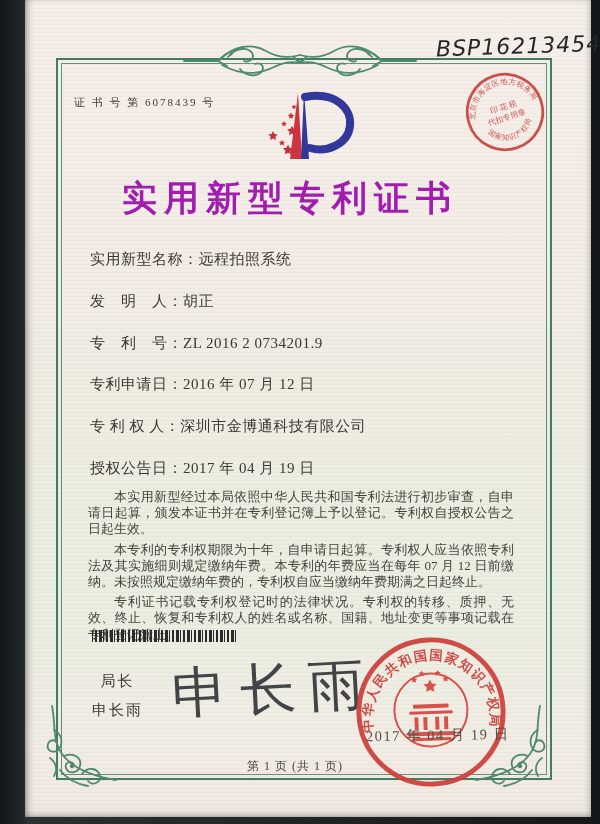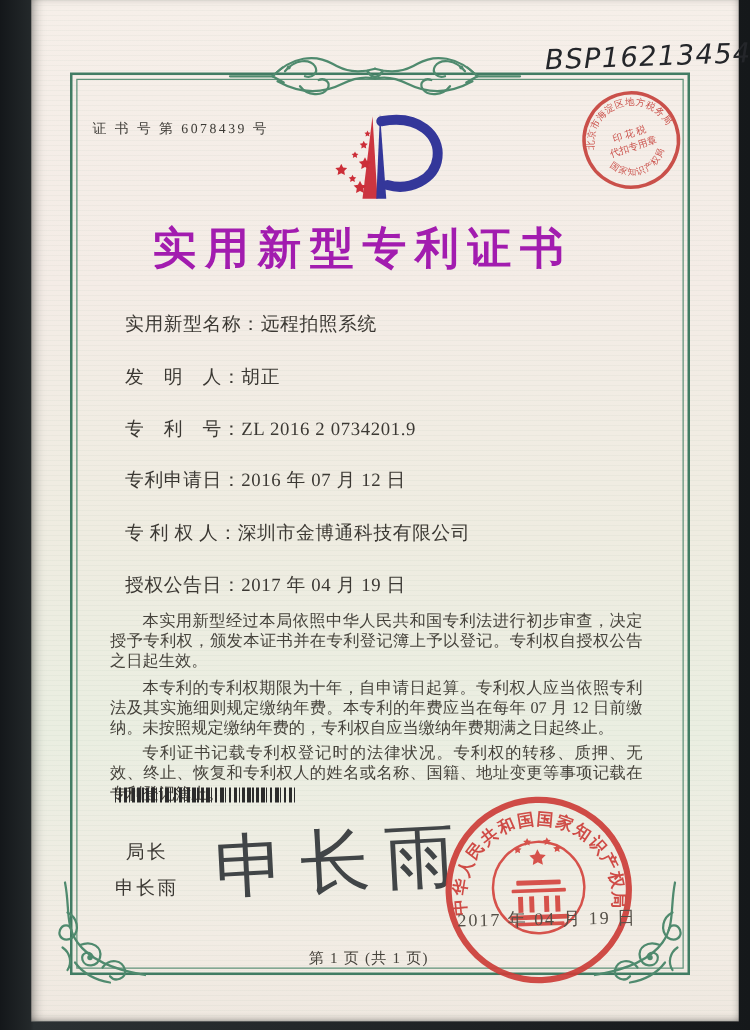--- a/index.html
+++ b/index.html
@@ -26,21 +26,21 @@
   .cert-no{position:absolute;left:74px;top:95px;font-size:11px;color:#3c3a35;letter-spacing:2px;}
   .handwritten{
     position:absolute;left:436px;top:33px;font-size:22px;color:#24262a;
     font-family:"DejaVu Sans",sans-serif;font-style:italic;letter-spacing:1px;
     transform:rotate(-2deg);
   }
   .title{
     position:absolute;left:90px;right:110px;top:175px;text-align:center;
     font-size:35px;font-weight:600;color:#a21caf;letter-spacing:7px;white-space:nowrap;
   }
-  .fields{position:absolute;left:90px;top:250px;right:95px;margin-left:10px;}
+  .fields{position:absolute;left:90px;top:250px;right:95px;}
   .field{height:41.8px;font-size:15px;color:#3b3833;letter-spacing:.5px;white-space:nowrap;}
   .body-text{
     position:absolute;left:88px;top:489px;width:426px;
     font-size:13px;line-height:16.2px;color:#46433c;text-align:justify;
   }
   .body-text p{margin:0 0 4px 0;text-indent:2em;}
   .barcode{
     position:absolute;left:92px;top:630px;width:144px;height:12px;
     background:repeating-linear-gradient(90deg,#2b2b2b 0 1px,rgba(0,0,0,0) 1px 3px,#2b2b2b 3px 5px,rgba(0,0,0,0) 5px 7px,#2b2b2b 7px 10px,rgba(0,0,0,0) 10px 11px);
   }
@@ -162,21 +162,21 @@
 <div class="fields">
   <div class="field"><span>实用新型名称：</span><span>远程拍照系统</span></div>
   <div class="field"><span>发　明　人：</span><span>胡正</span></div>
   <div class="field"><span>专　利　号：</span><span>ZL 2016 2 0734201.9</span></div>
   <div class="field"><span>专利申请日：</span><span>2016 年 07 月 12 日</span></div>
   <div class="field"><span>专 利 权 人：</span><span>深圳市金博通科技有限公司</span></div>
   <div class="field"><span>授权公告日：</span><span>2017 年 04 月 19 日</span></div>
 </div>
 
 <div class="body-text">
-  <p>本实用新型经过本局依照中华人民共和国专利法进行初步审查，决定授予专利权，颁发本证书并在专利登记簿上予以登记。专利权自授权公告之日起生效。</p>
+  <p>本实用新型经过本局依照中华人民共和国专利法进行初步审查，自申请日起算，颁发本证书并在专利登记簿上予以登记。专利权自授权公告之日起生效。</p>
   <p>本专利的专利权期限为十年，自申请日起算。专利权人应当依照专利法及其实施细则规定缴纳年费。本专利的年费应当在每年 07 月 12 日前缴纳。未按照规定缴纳年费的，专利权自应当缴纳年费期满之日起终止。</p>
   <p>专利证书记载专利权登记时的法律状况。专利权的转移、质押、无效、终止、恢复和专利权人的姓名或名称、国籍、地址变更等事项记载在专利登记簿上。</p>
 </div>
 
 <div class="barcode"></div>
 
 <div class="signoff">
   <div>局长</div>
   <div>申长雨</div>
 </div>

